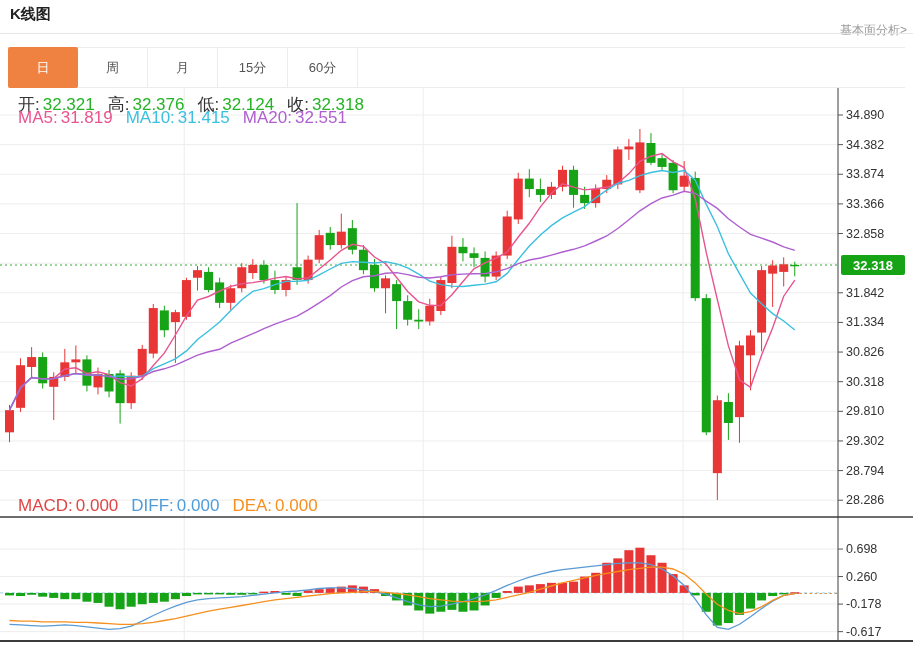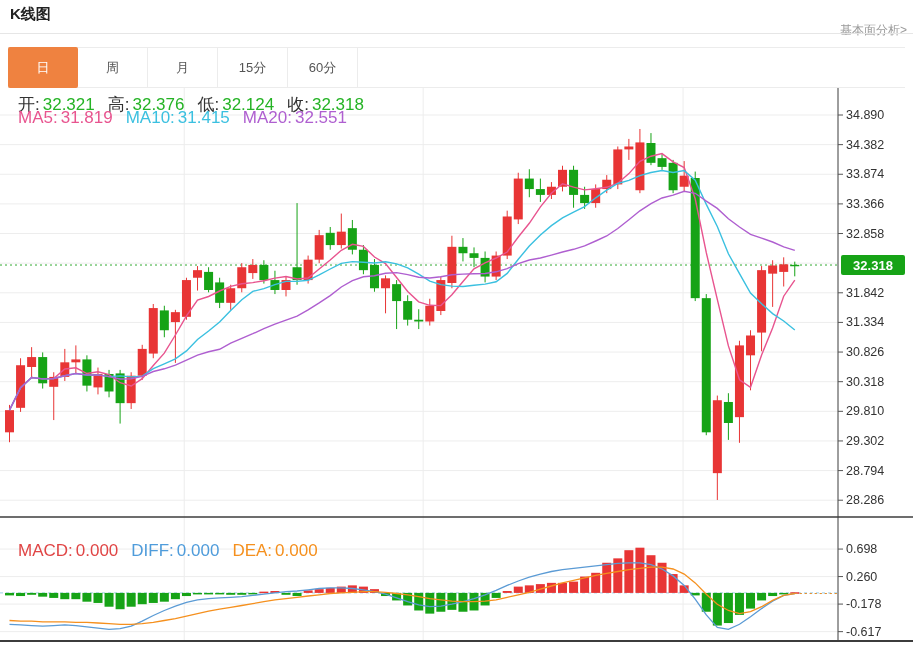--- a/index.html
+++ b/index.html
@@ -12,21 +12,21 @@
     border-top:1px solid #ececec;border-bottom:1px solid #ececec;display:flex;align-items:stretch;background:#fff;}
   .tab{width:70px;box-sizing:border-box;text-align:center;font-size:13px;color:#555;
     line-height:39px;border-right:1px solid #ececec;background:#fff;cursor:pointer;}
   .tab.active{color:#fff;border-right:none;border-radius:2px;margin:-1px 0;line-height:42px;position:relative;z-index:2;}
   .legend{position:absolute;z-index:3;font-size:17px;white-space:nowrap;letter-spacing:0;}
   .legend .grp{margin-right:13px;}
   .legend .lbl{color:#333;}
   .legend .val{margin-left:3px;}
   #ohlc-legend{left:18px;top:93px;}
   #ma-legend{left:18px;top:108px;}
-  #macd-legend{left:18px;top:541px;}
+  #macd-legend{left:18px;top:496px;}
   #chart{position:absolute;left:0;top:88px;z-index:1;}
 </style>
 </head>
 <body>
 
 <div class="page">
   <div class="page-title">K线图</div>
   <a class="analysis-link">基本面分析&gt;</a>
   <div class="header-divider"></div>
   <div class="tabbar" id="tabbar">

